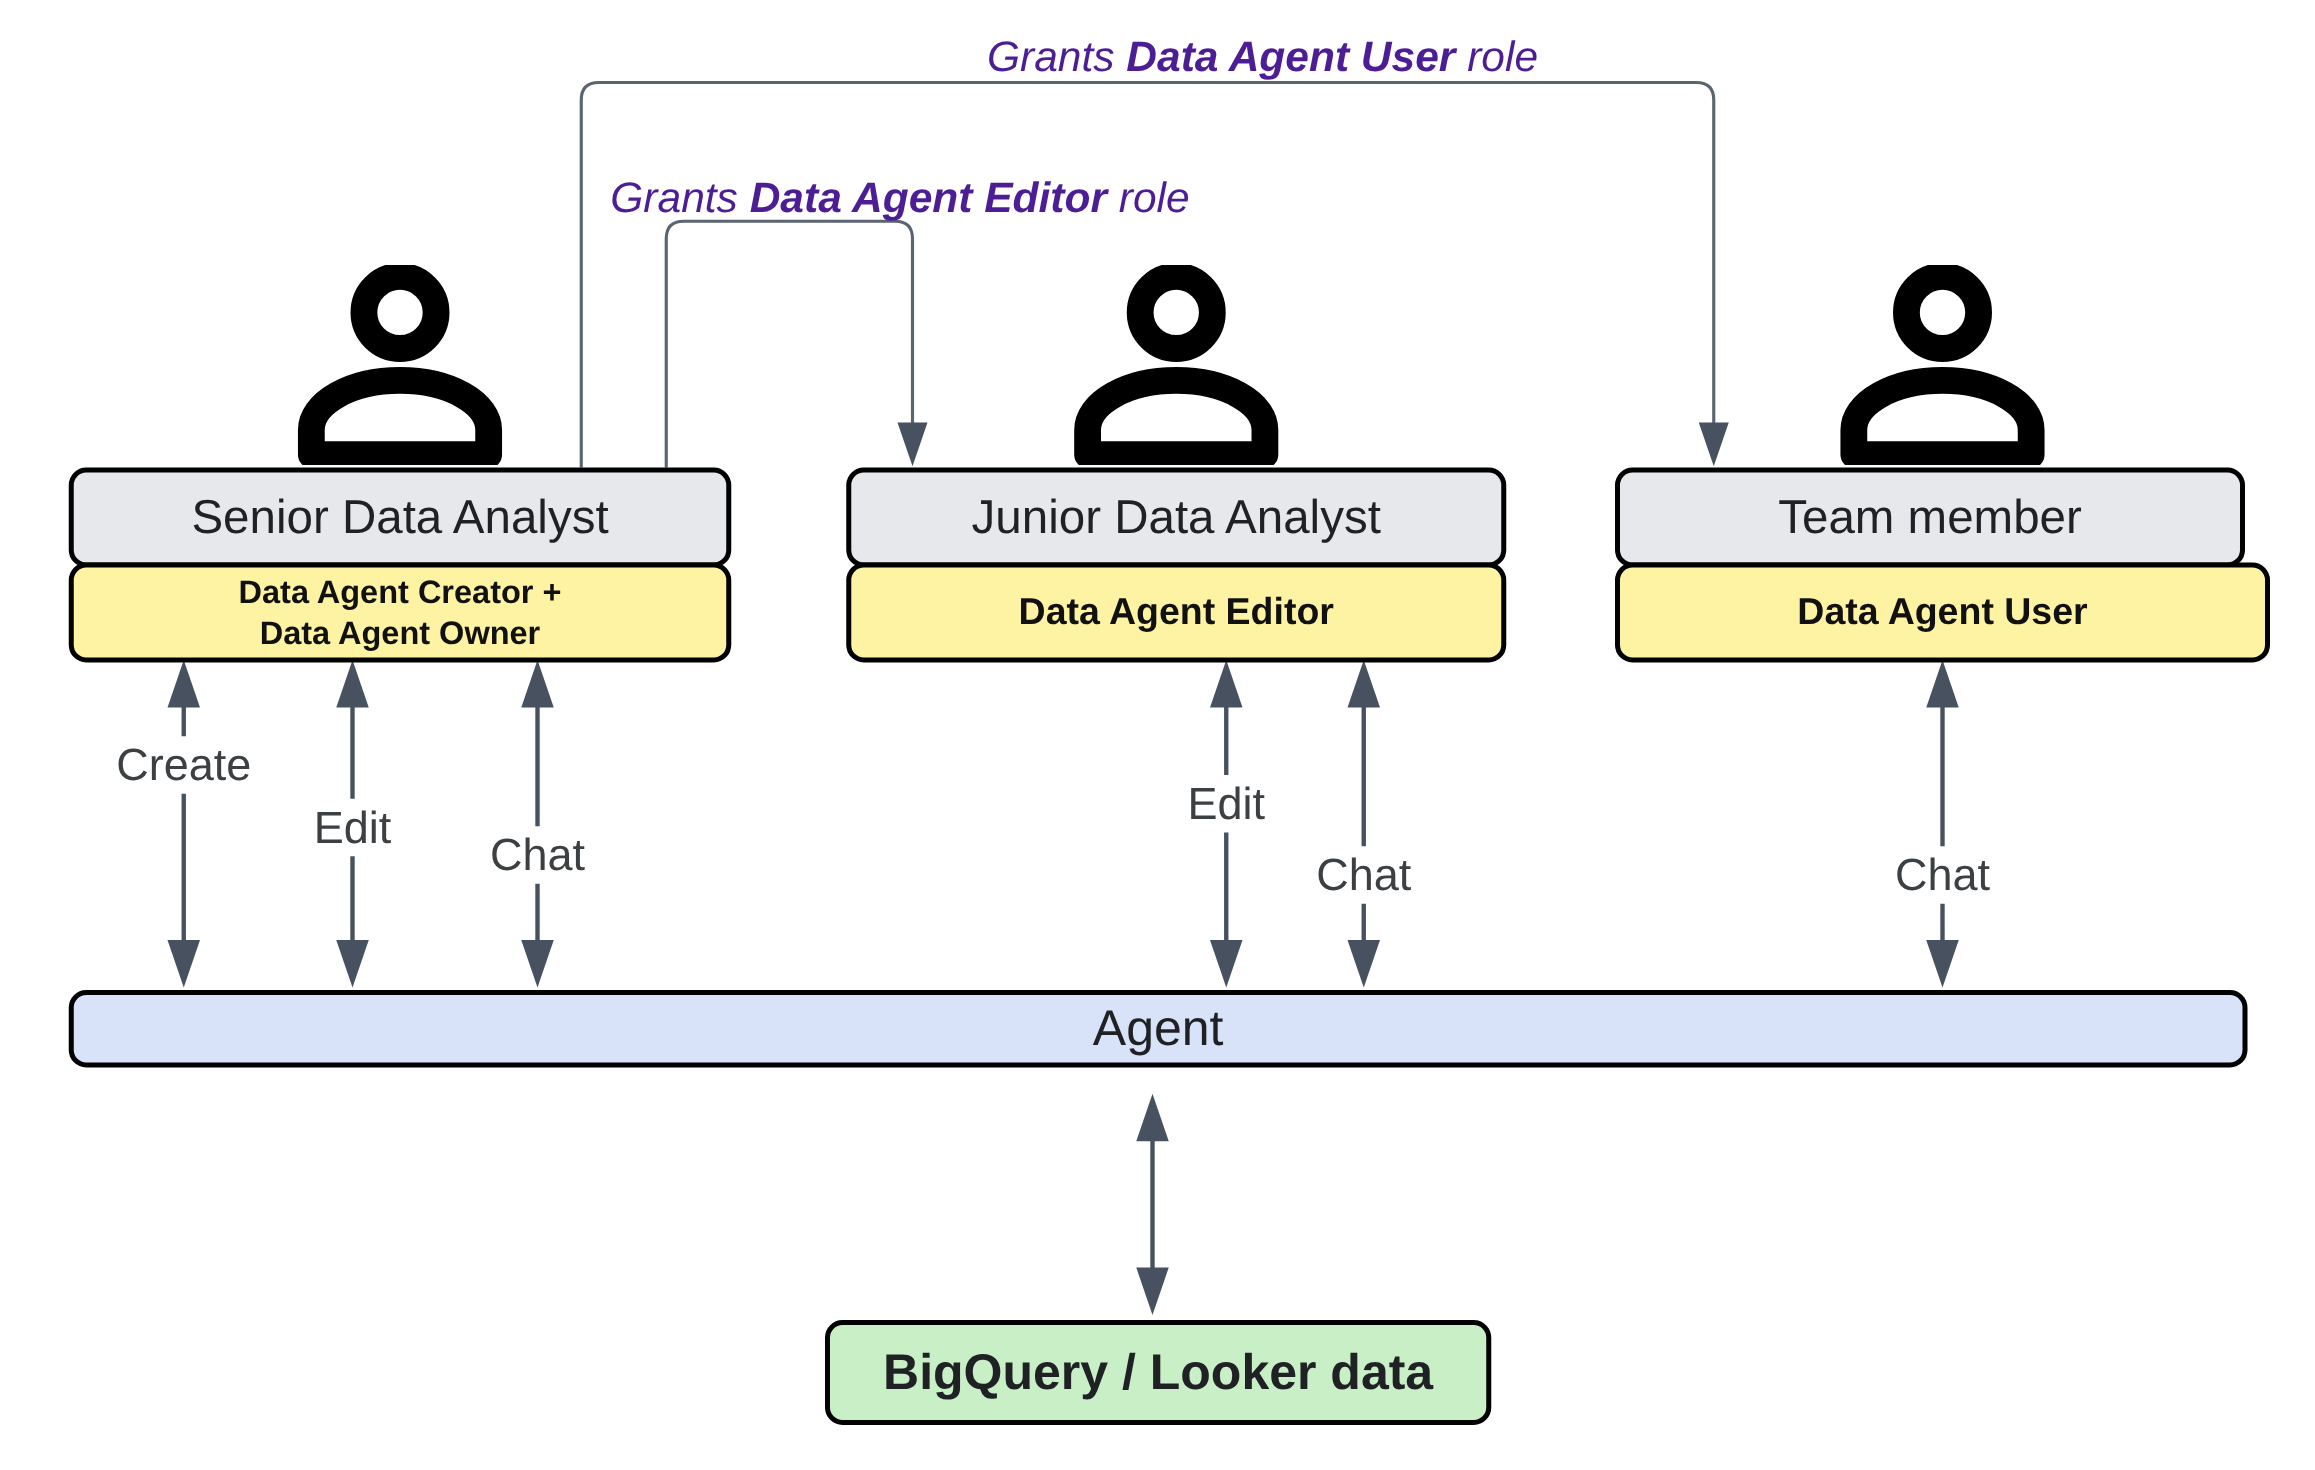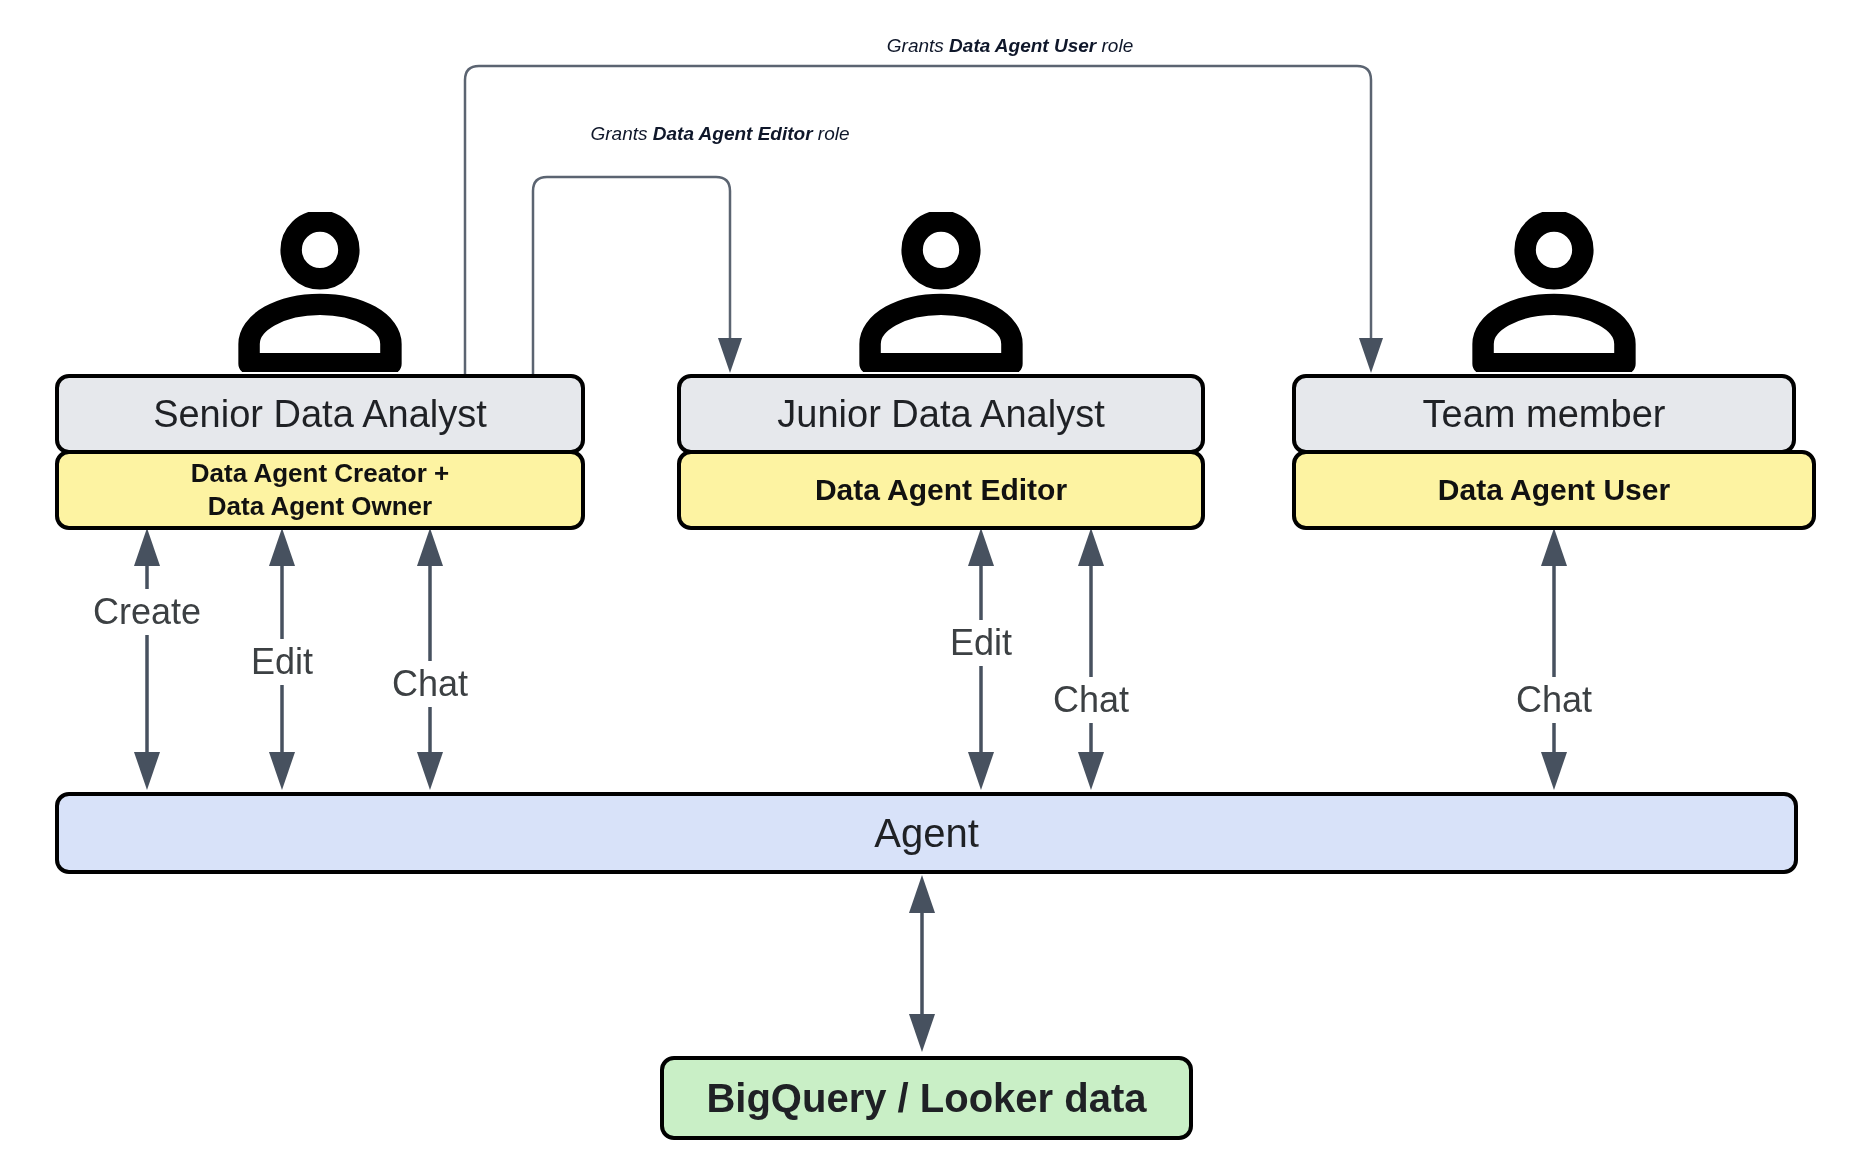--- a/index.html
+++ b/index.html
@@ -49,22 +49,22 @@
     background:#ffffff;
     padding:2px 9px;
     font-size:36px;
     color:#3c4043;
     white-space:nowrap;
   }
   .grant-label{
     position:absolute;
     transform:translate(-50%,-50%);
     font-style:italic;
-    font-size:19px;
-    color:#0f172a;
+    font-size:34px;
+    color:#4c1d95;
     white-space:nowrap;
   }
   .grant-label .b{font-weight:bold;}
   .person{position:absolute;}
   svg.overlay{position:absolute;left:0;top:0;}
 </style>
 </head>
 <body>
 
 <div class="canvas">
@@ -115,21 +115,21 @@
     <g>
       <line x1="922" y1="905" x2="922" y2="1022" stroke="#47515f" stroke-width="3.5"></line>
       <polygon points="922,875 909,913 935,913" fill="#47515f"></polygon>
       <polygon points="922,1052 909,1014 935,1014" fill="#47515f"></polygon>
     </g>
   </svg>
 
   <div class="grant-label" style="left:1010px;top:46px;">
     <span>Grants </span><span class="b">Data Agent User</span><span> role</span>
   </div>
-  <div class="grant-label" style="left:720px;top:134px;">
+  <div class="grant-label" style="left:720px;top:159px;">
     <span>Grants </span><span class="b">Data Agent Editor</span><span> role</span>
   </div>
 
   <div class="person" style="left:237px;top:212px;">
     <svg width="166" height="160" viewBox="0 0 100 97">
       <circle cx="50" cy="23" r="17.5" fill="#ffffff" stroke="#000000" stroke-width="13"></circle>
       <path d="M 7 92 L 7 80 A 43 24 0 0 1 93 80 L 93 92 Z" fill="#ffffff" stroke="#000000" stroke-width="13" stroke-linejoin="round"></path>
     </svg>
   </div>
   <div class="person" style="left:858px;top:212px;">
@@ -167,21 +167,21 @@
     <span>Data Agent User</span>
   </div>
 
   <div class="edge-label" style="left:147px;top:612px;">Create</div>
   <div class="edge-label" style="left:282px;top:662px;">Edit</div>
   <div class="edge-label" style="left:430px;top:684px;">Chat</div>
   <div class="edge-label" style="left:981px;top:643px;">Edit</div>
   <div class="edge-label" style="left:1091px;top:700px;">Chat</div>
   <div class="edge-label" style="left:1554px;top:700px;">Chat</div>
 
-  <div class="box agent-bar" style="left:55px;top:792px;width:1743px;height:82px;">
+  <div class="box agent-bar" style="left:55px;top:792px;width:1743px;height:62px;">
     <span>Agent</span>
   </div>
 
   <div class="box datastore-box" style="left:660px;top:1056px;width:533px;height:84px;font-weight:bold;">
     <span>BigQuery / Looker data</span>
   </div>
 
 </div>
 
 </body></html>

